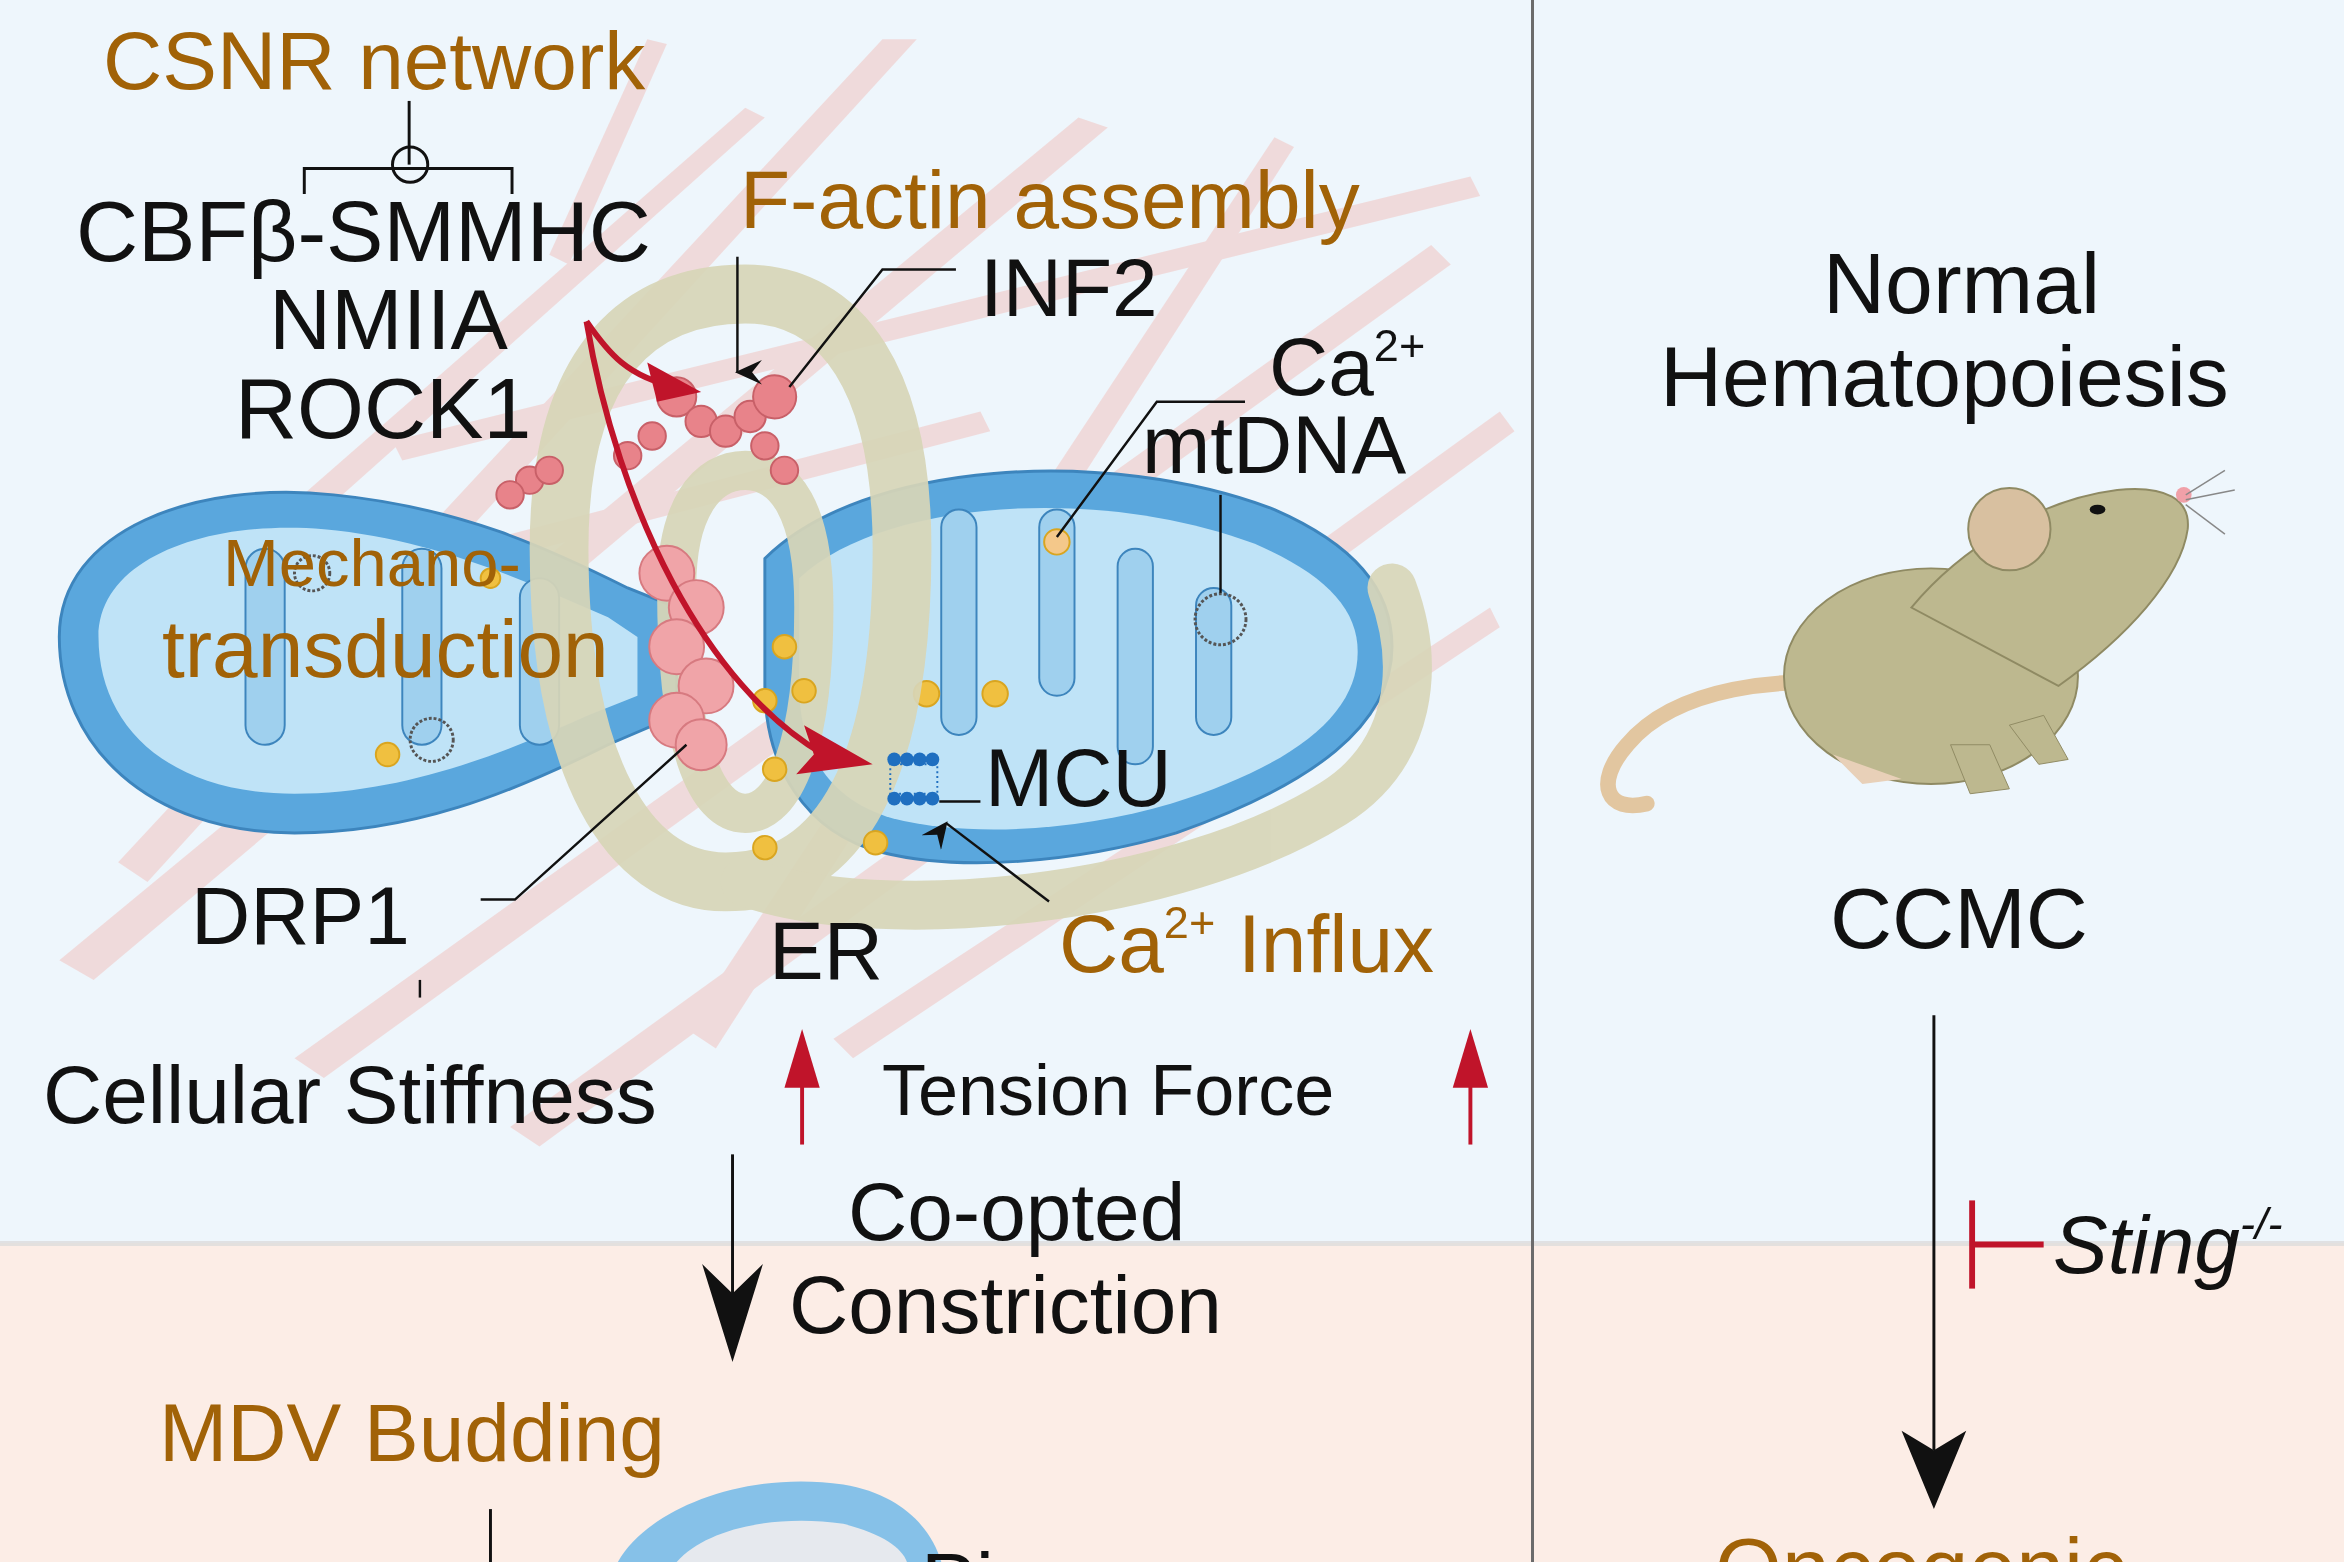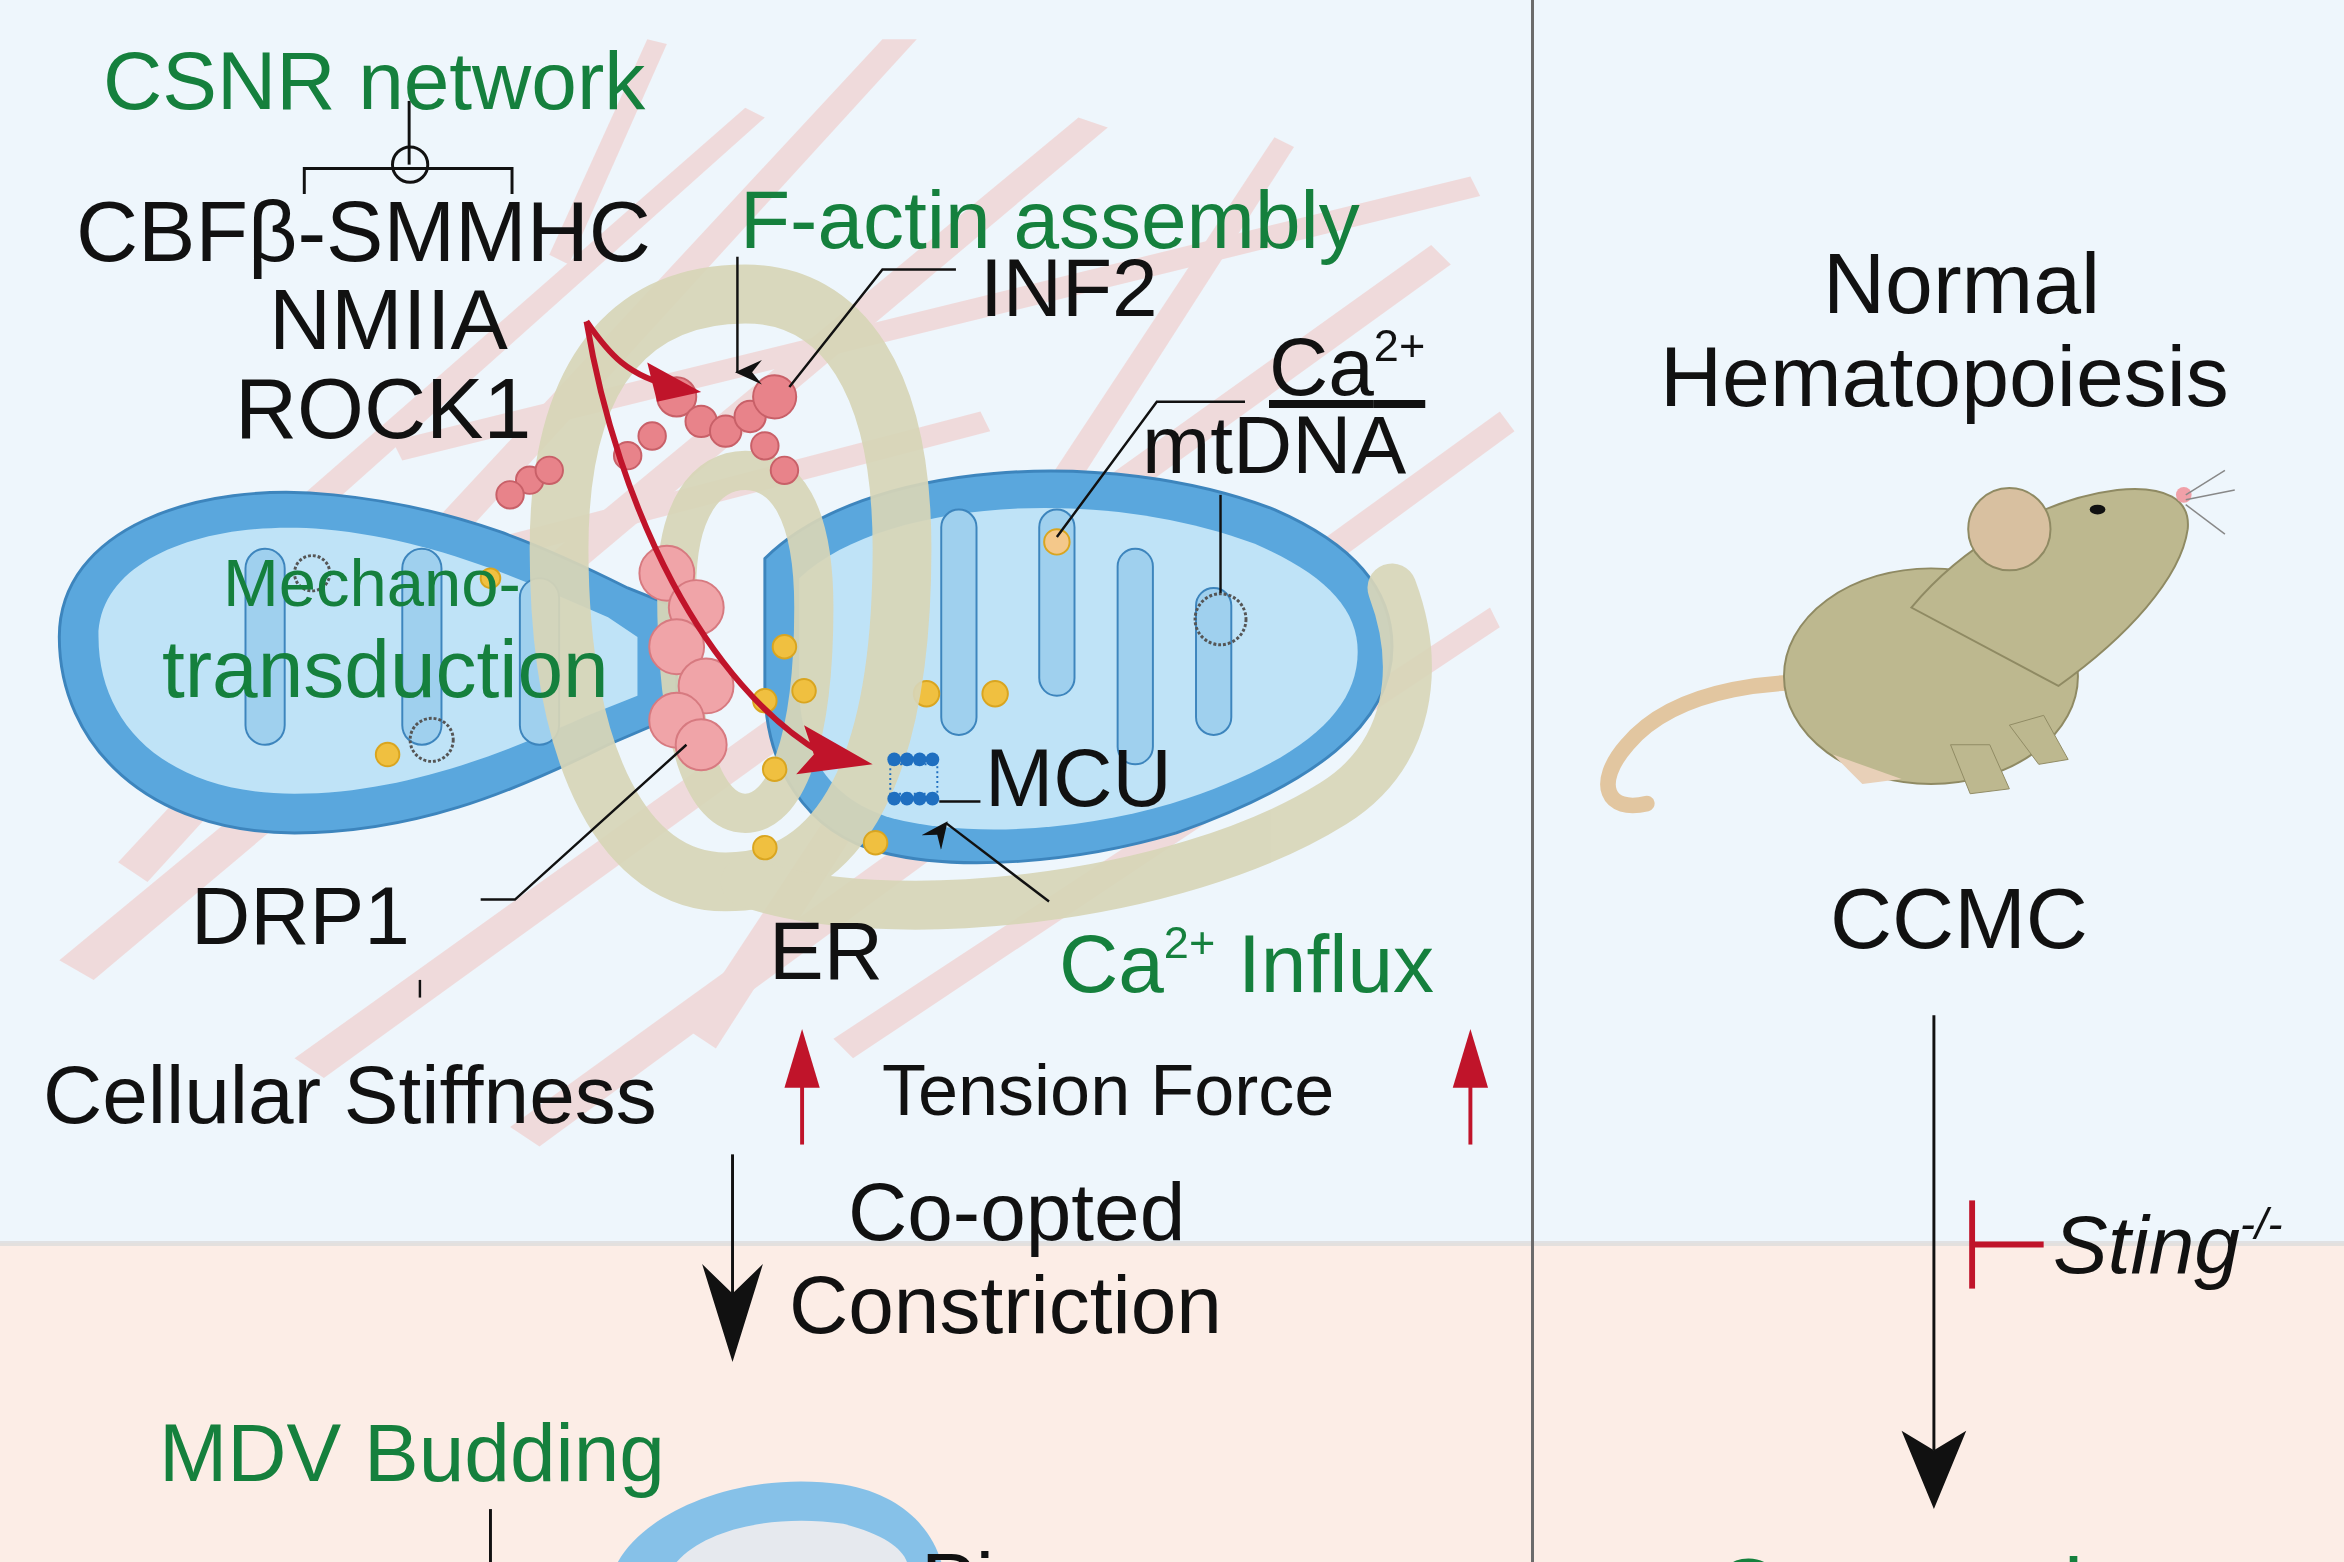--- a/index.html
+++ b/index.html
@@ -4,21 +4,21 @@
 <style>
   html, body { margin:0; padding:0; }
   body { width:2345px; height:1562px; overflow:hidden; position:relative; font-family:"Liberation Sans", sans-serif; background:#eef6fc; }
   #stage { position:absolute; left:0; top:0; width:2345px; height:1562px; }
   .bg-top { position:absolute; left:0; top:0; width:2345px; height:1243px; background:#eef6fc; }
   .bg-bottom { position:absolute; left:0; top:1243px; width:2345px; height:320px; background:#fcede6; }
   .band-line { position:absolute; left:0; top:1241px; width:2345px; height:4.9px; background:#dcdcdc; opacity:0.8; }
   .vdivider { position:absolute; left:1531px; top:0; width:2.9px; height:1562px; background:#6b6b6b; }
   svg.art { position:absolute; left:0; top:0; }
   .lbl { position:absolute; white-space:nowrap; line-height:1; color:#111; }
-  .red { color:#15803d;margin-top:20px; }
+  .red { color:#a16207; }
   .sup { font-size:0.55em; vertical-align:0.75em; }
   .ital { font-style:italic; }
 </style>
 </head>
 <body>
 
 <div id="stage">
   <div class="bg-top"></div>
   <div class="bg-bottom"></div>
   <div class="band-line"></div>
@@ -190,21 +190,21 @@
   <div class="vdivider"></div>
 
   <div class="lbl red" style="left:103px; top:19.6px; font-size:82px;">CSNR network</div>
   <div class="lbl" style="left:76px; top:188px; font-size:86px;">CBFβ-SMMHC</div>
   <div class="lbl" style="left:269px; top:276px; font-size:86px;">NMIIA</div>
   <div class="lbl" style="left:235px; top:365px; font-size:86px;">ROCK1</div>
 
   <div class="lbl red" style="left:740px; top:159px; font-size:82px;">F-actin assembly</div>
   <div class="lbl" style="left:980px; top:247px; font-size:82px;">INF2</div>
 
-  <div class="lbl" style="left:1269px; top:323px; font-size:82px;text-decoration:underline;"><span>Ca</span><span class="sup">2+</span></div>
+  <div class="lbl" style="left:1269px; top:323px; font-size:82px;"><span>Ca</span><span class="sup">2+</span></div>
   <div class="lbl" style="left:1142px; top:404px; font-size:82px;">mtDNA</div>
 
   <div class="lbl red" style="left:223px; top:529px; font-size:67px;">Mechano-</div>
   <div class="lbl red" style="left:162px; top:608px; font-size:82px;">transduction</div>
 
   <div class="lbl" style="left:985px; top:737px; font-size:82px;">MCU</div>
   <div class="lbl" style="left:191px; top:875px; font-size:82px;">DRP1</div>
   <div class="lbl" style="left:769px; top:867px; font-size:82px;margin-top:43px;">ER</div>
   <div class="lbl red" style="left:1059px; top:900px; font-size:82px;"><span>Ca</span><span class="sup">2+</span><span style="white-space:pre;"> Influx</span></div>
 

